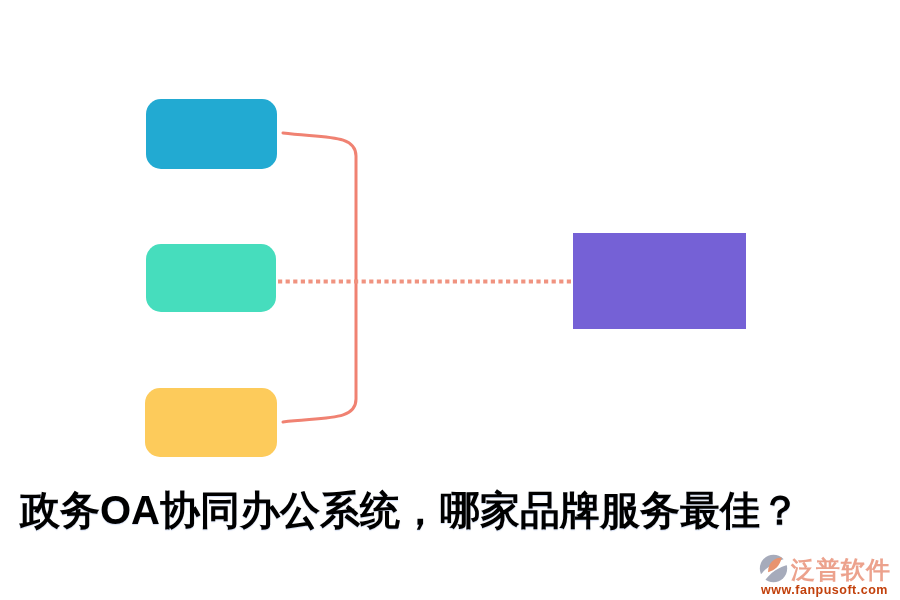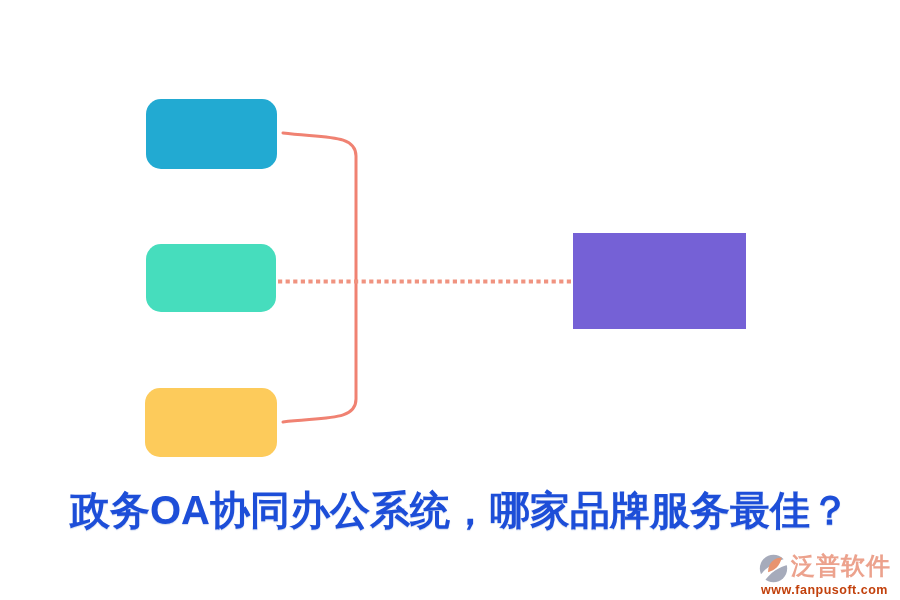--- a/index.html
+++ b/index.html
@@ -24,40 +24,39 @@
   svg.diagram-svg {
     position: absolute;
     left: 0;
     top: 0;
   }
   .page-title {
     position: absolute;
     left: 20px;
     top: 483px;
     width: 880px;
-    text-align: center;
     font-size: 40px;
     font-weight: 700;
     letter-spacing: 0px;
-    color: #1d4ed8;
+    color: #000000;
     text-shadow: 0 1px 1px rgba(120,150,210,0.35);
     white-space: nowrap;
   }
   .watermark {
     position: absolute;
     right: 9px;
     bottom: 3px;
     display: flex;
     flex-direction: column;
     align-items: center;
   }
   .watermark-top {
     display: flex;
     flex-direction: row;
-    align-items: flex-start;
+    align-items: flex-end;
     gap: 2px;
   }
   .watermark-brand {
     font-size: 24px;
     font-weight: 700;
     color: #ECA28D;
     letter-spacing: 1px;
     white-space: nowrap;
     line-height: 1.2;
   }

